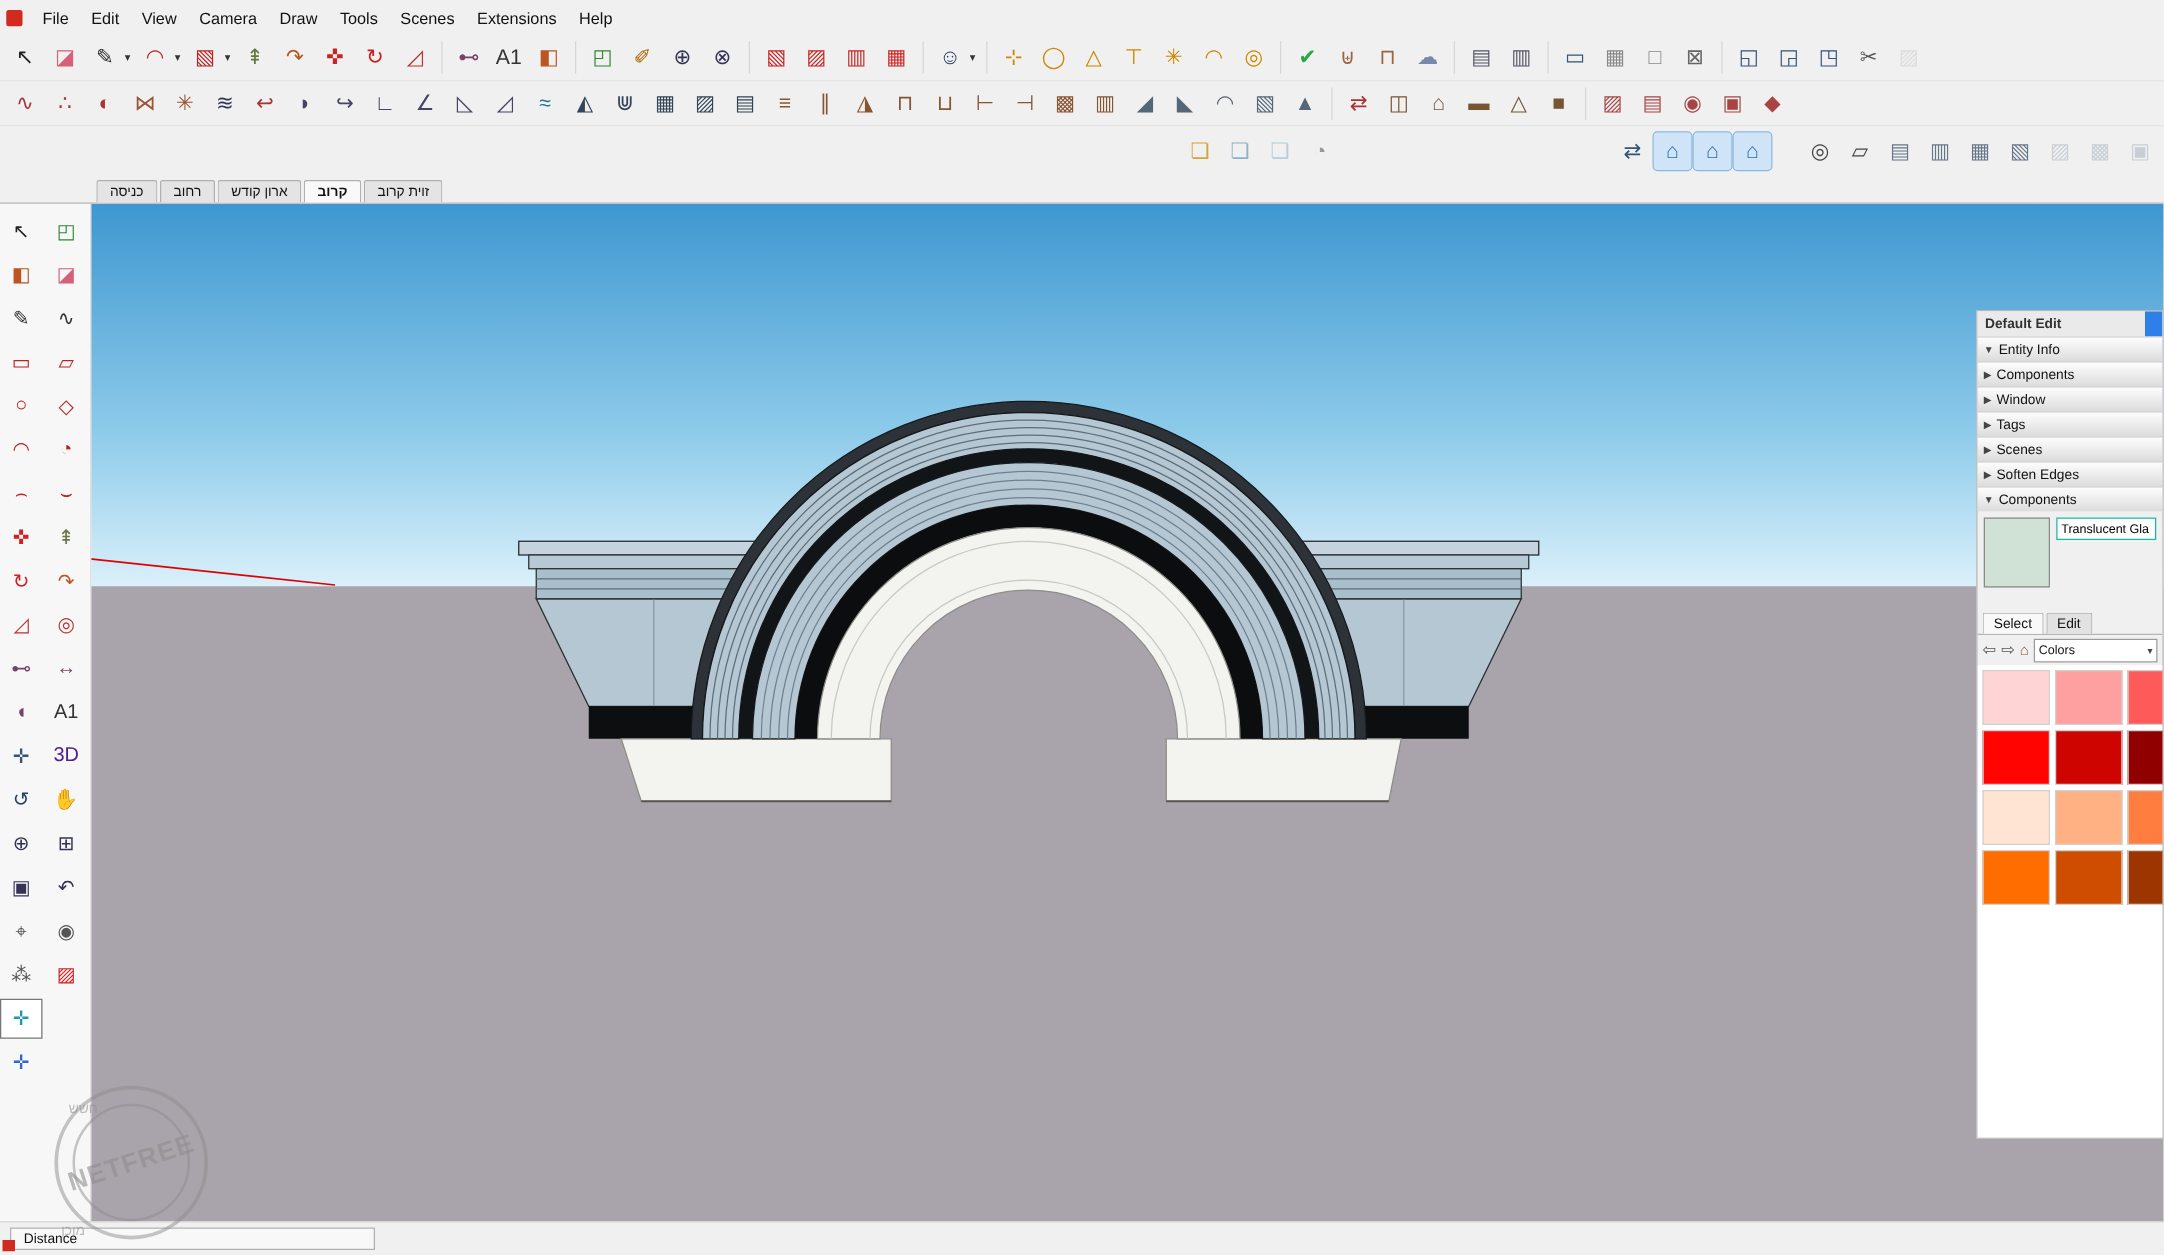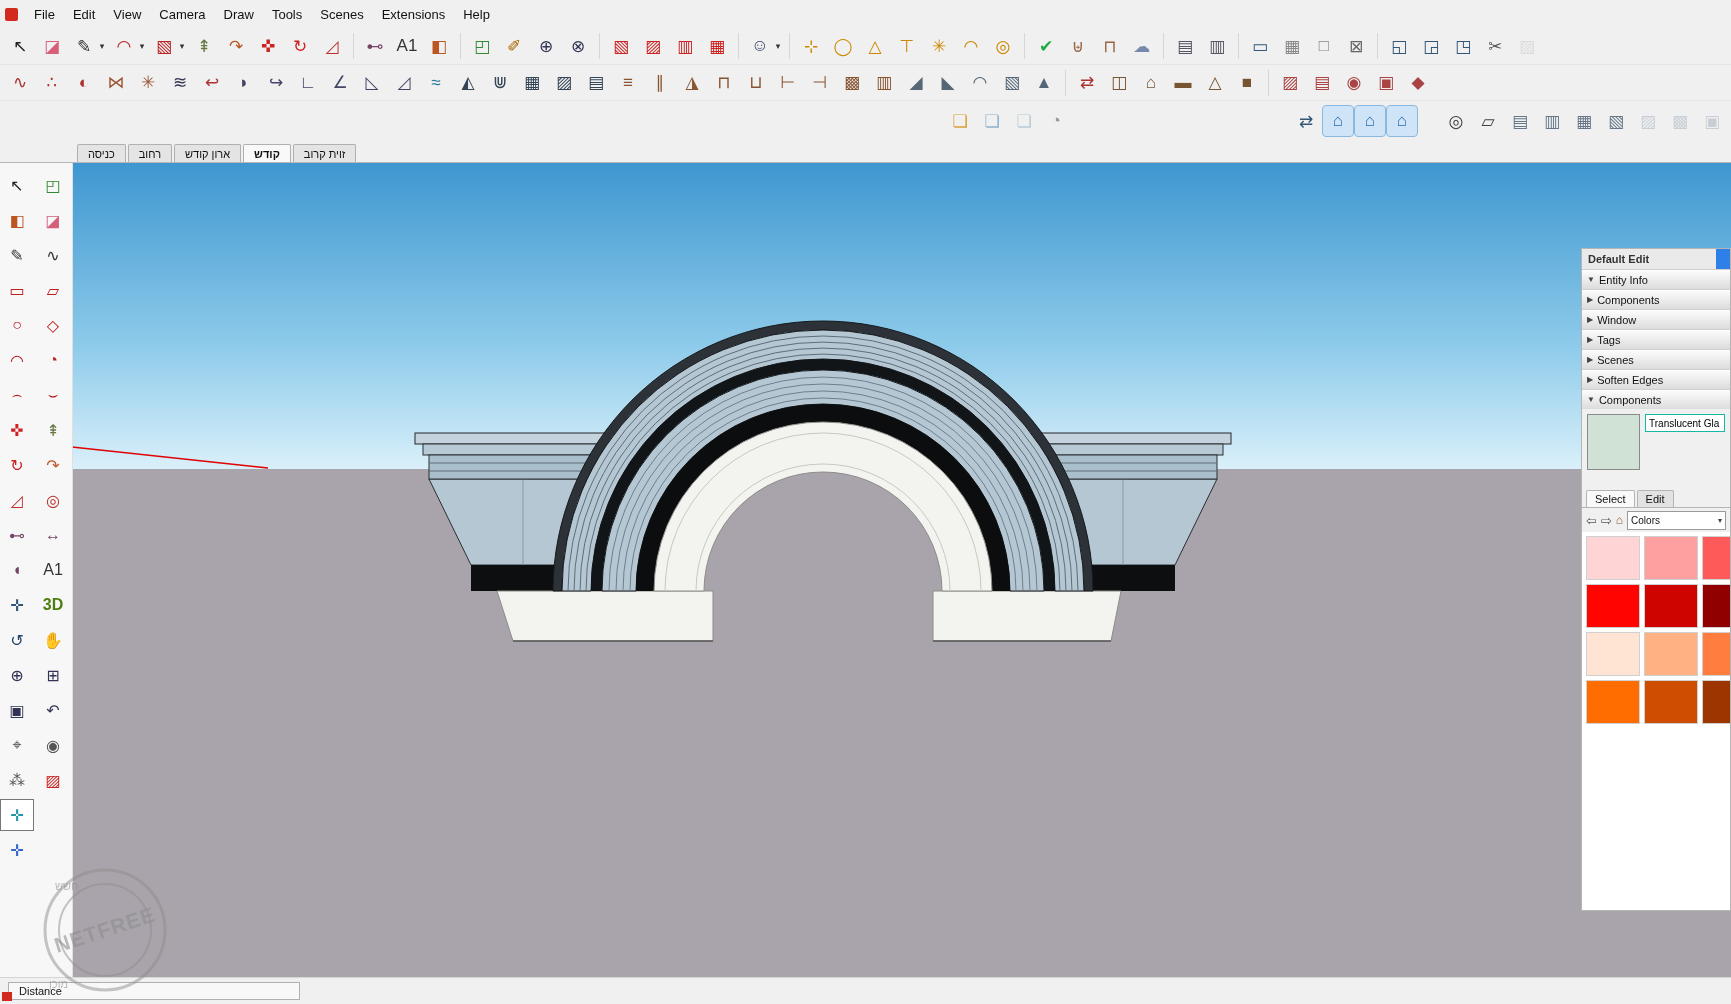--- a/index.html
+++ b/index.html
@@ -378,21 +378,21 @@
 </div>
 
 <div class="scene-tabs">
 
     <span class="scene-tab" dir="rtl">כניסה</span>
 
     <span class="scene-tab" dir="rtl">רחוב</span>
 
     <span class="scene-tab" dir="rtl">ארון קודש</span>
 
-    <span class="scene-tab active" dir="rtl">קודש</span>
+    <span class="scene-tab active" dir="rtl">קרוב</span>
 
     <span class="scene-tab" dir="rtl">זוית קרוב</span>
 
 </div>
 
 <div class="left-toolbar">
 
     <span class="ltool" style="color: rgb(34, 34, 34);">↖</span>
 
     <span class="ltool" style="color: rgb(51, 136, 51);">◰</span>
@@ -436,21 +436,21 @@
     <span class="ltool" style="color: rgb(119, 68, 102);">⊷</span>
 
     <span class="ltool" style="color: rgb(119, 68, 102);">↔</span>
 
     <span class="ltool" style="color: rgb(119, 68, 102);">◖</span>
 
     <span class="ltool" style="color: rgb(51, 51, 51);">A1</span>
 
     <span class="ltool" style="color: rgb(51, 85, 119);">✛</span>
 
-    <span class="ltool" style="color: #4d7c0f; font-weight: bold;">3D</span>
+    <span class="ltool" style="color: #4c1d95;">3D</span>
 
     <span class="ltool" style="color: rgb(34, 68, 102);">↺</span>
 
     <span class="ltool" style="color: rgb(204, 153, 102);">✋</span>
 
     <span class="ltool" style="color: rgb(51, 51, 85);">⊕</span>
 
     <span class="ltool" style="color: rgb(51, 51, 85);">⊞</span>
 
     <span class="ltool" style="color: rgb(51, 51, 85);">▣</span>

